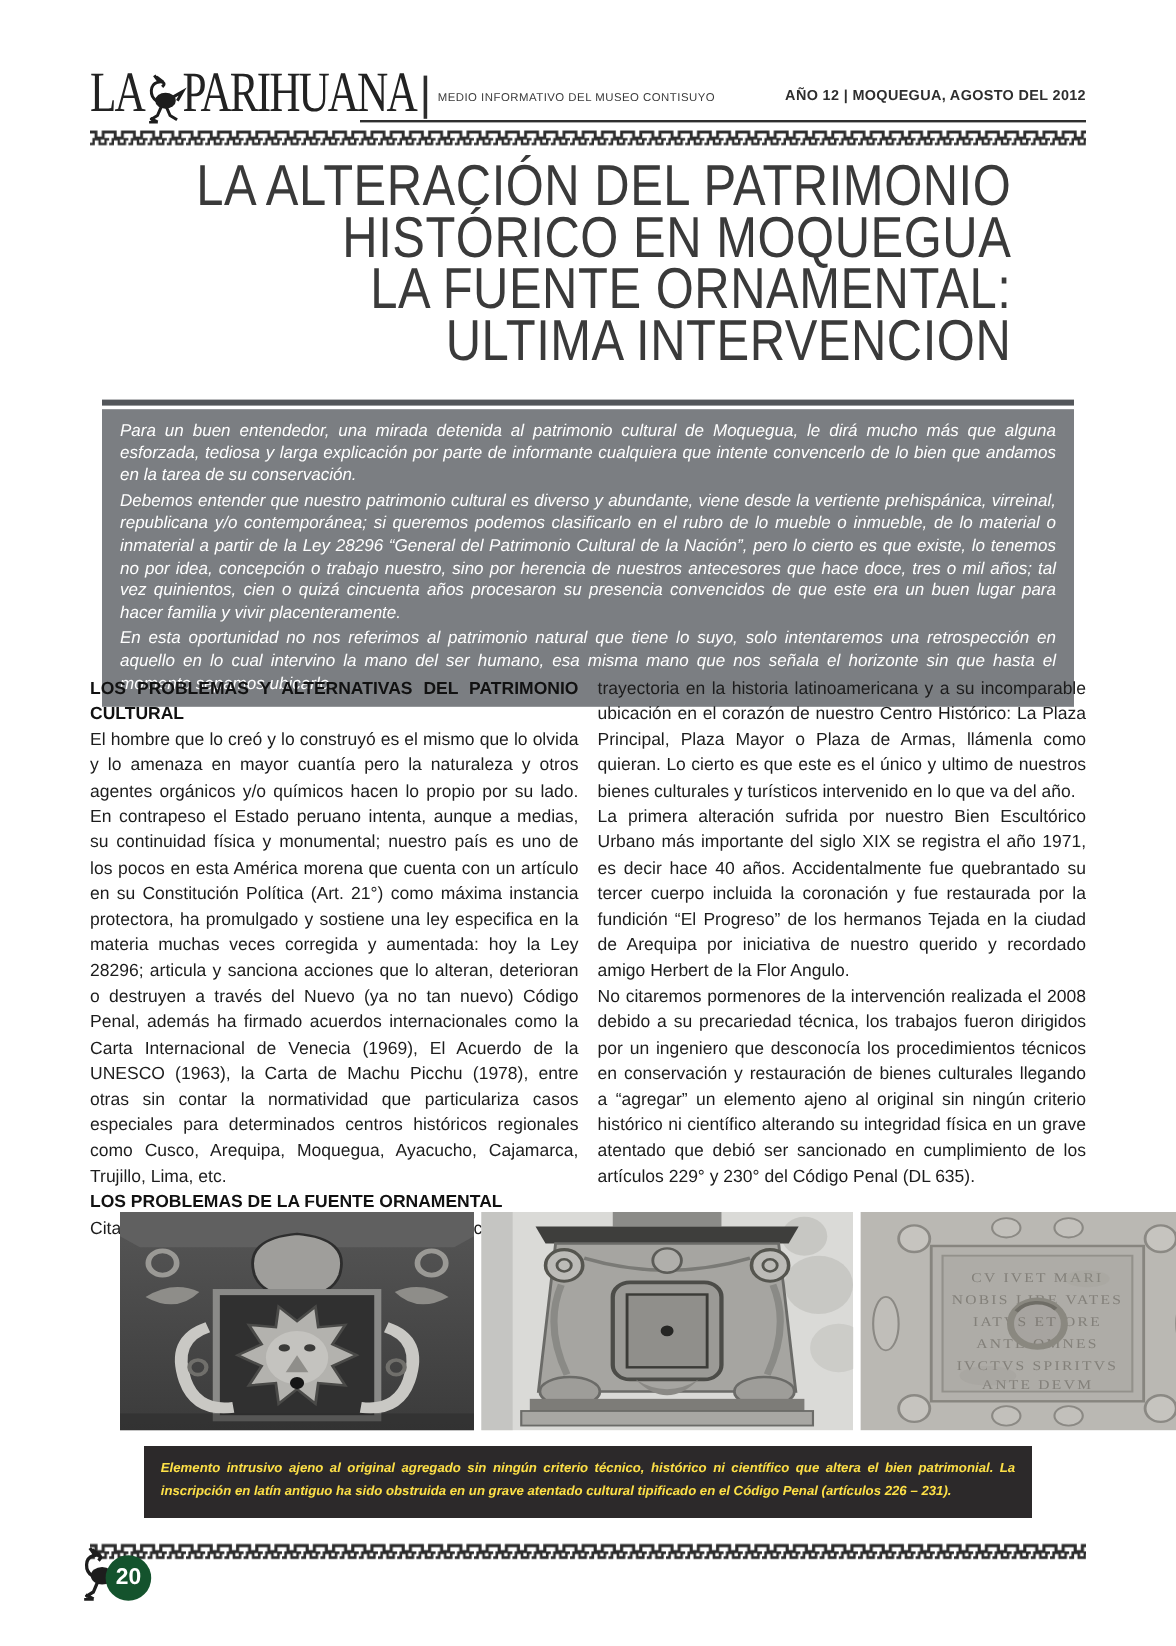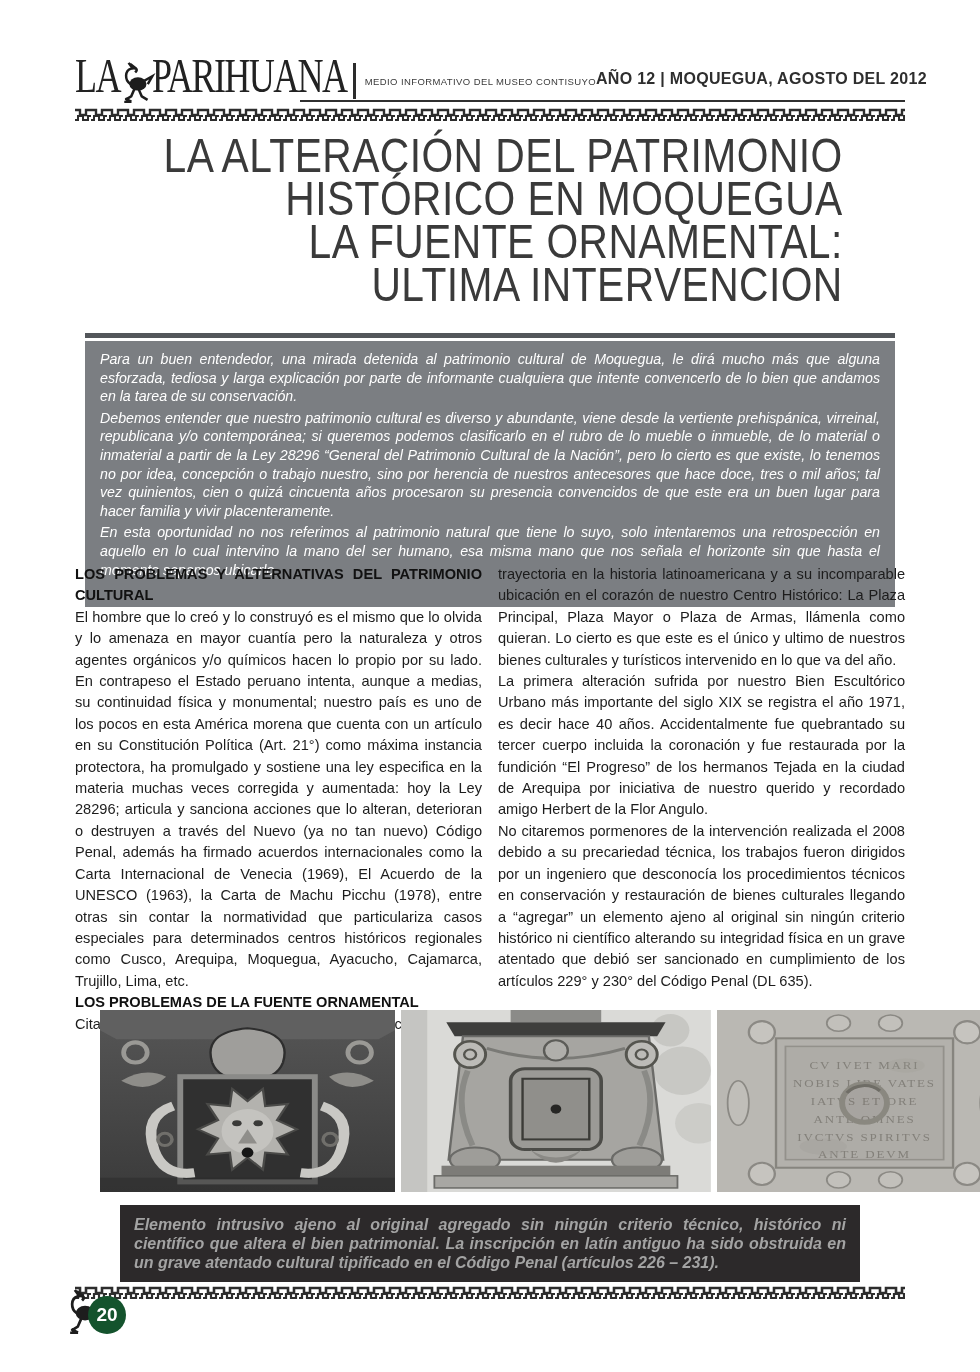--- a/index.html
+++ b/index.html
@@ -8,55 +8,55 @@
 
   
   .masthead{position:absolute;left:75px;top:54px;width:830px;height:50px;display:flex;align-items:center;}
   .logo{display:flex;align-items:flex-end;}
   .logo-word{font-family:"Liberation Serif",serif;font-weight:400;font-size:44px;line-height:44px;
              color:#222;letter-spacing:-2px;transform:scale(.82,1.08);transform-origin:left bottom;}
   .logo-la{margin-right:-8px;}
   .logo-bird{width:40px;height:42px;margin:0 -4px -2px -6px;}
   .logo-sep{width:3px;height:36px;background:#2c2c2c;margin:0 9px 2px -36px;}
   .tagline{font-size:9.5px;font-weight:normal;letter-spacing:.4px;color:#3a3a3a;margin-bottom:14px;white-space:nowrap;}
-  .issue{margin-left:auto;font-size:16px;font-weight:bold;letter-spacing:.3px;color:#2e2e2e;white-space:nowrap;}
+  .issue{margin-left:auto;font-size:12px;font-weight:bold;letter-spacing:.3px;color:#2e2e2e;white-space:nowrap;}
   .header-rule{position:absolute;left:300px;top:100px;width:605px;height:2px;background:#2f2f2f;}
   .greca{position:absolute;left:75px;width:830px;height:16px;}
   .greca-top{top:106px;}
   .greca-bottom{top:1283px;height:18px;}
 
   
   .title-block{position:absolute;left:75px;top:134px;width:830px;text-align:right;}
   .title-line{font-size:48px;line-height:43px;font-weight:400;color:#3a3a3a;letter-spacing:.5px;
               transform:scaleX(.85);transform-origin:center;white-space:nowrap;}
   .byline{margin-top:7px;font-size:13px;color:#2e2e2e;}
 
   
   .lead-rule{position:absolute;left:85px;top:333px;width:810px;height:5px;background:#53565a;}
   .lead-box{position:absolute;left:85px;top:341px;width:810px;box-sizing:border-box;background:#7b7e82;
-            padding:9px 15px 28px 15px;color:#ffffff;font-style:italic;font-size:14.2px;line-height:18.6px;
+            padding:9px 15px 10px 15px;color:#ffffff;font-style:italic;font-size:14.2px;line-height:18.6px;
             text-align:justify;}
   .lead-box p{margin:0 0 3px 0;}
   .lead-box p:last-child{margin-bottom:0;}
 
   
   .columns{position:absolute;left:75px;top:552px;width:830px;display:flex;gap:16px;}
   .col{flex:1;font-size:14.6px;line-height:21.4px;text-align:justify;color:#1c1c1c;margin-top:12px;}
   .col h3{margin:0;font-size:14.6px;line-height:21.4px;font-weight:bold;color:#111;}
   .col p{margin:0;}
 
   
   .photos{position:absolute;left:100px;top:1010px;width:912px;height:182px;display:flex;gap:6px;}
   .photos figure{margin:0;flex:1;height:182px;}
   .photos figure.mid{flex:1.05;}
   .photos svg{width:100%;height:100%;display:block;}
 
   
   .caption-box{position:absolute;left:120px;top:1205px;width:740px;box-sizing:border-box;min-height:60px;
-               background:#2c292a;color:#a3a3a3;font-style:italic;font-weight:bold;font-size:16px;
+               background:#2c292a;color:#fde047;font-style:italic;font-weight:bold;font-size:11px;
                line-height:19px;padding:10px 14px;text-align:justify;}
 
   
   .page-badge{position:absolute;left:62px;top:1288px;width:90px;height:56px;}
   .badge-bird{position:absolute;left:0;top:0;width:42px;height:46px;}
   .badge-circle{position:absolute;left:26px;top:8px;width:38px;height:38px;border-radius:50%;
                 background:#14532d;color:#fff;font-size:19px;font-weight:bold;
                 display:flex;align-items:center;justify-content:center;}
   .plaque-text{font-family:"Liberation Serif",serif;letter-spacing:1.6px;fill:#83807a;font-size:11px;}
 </style>

